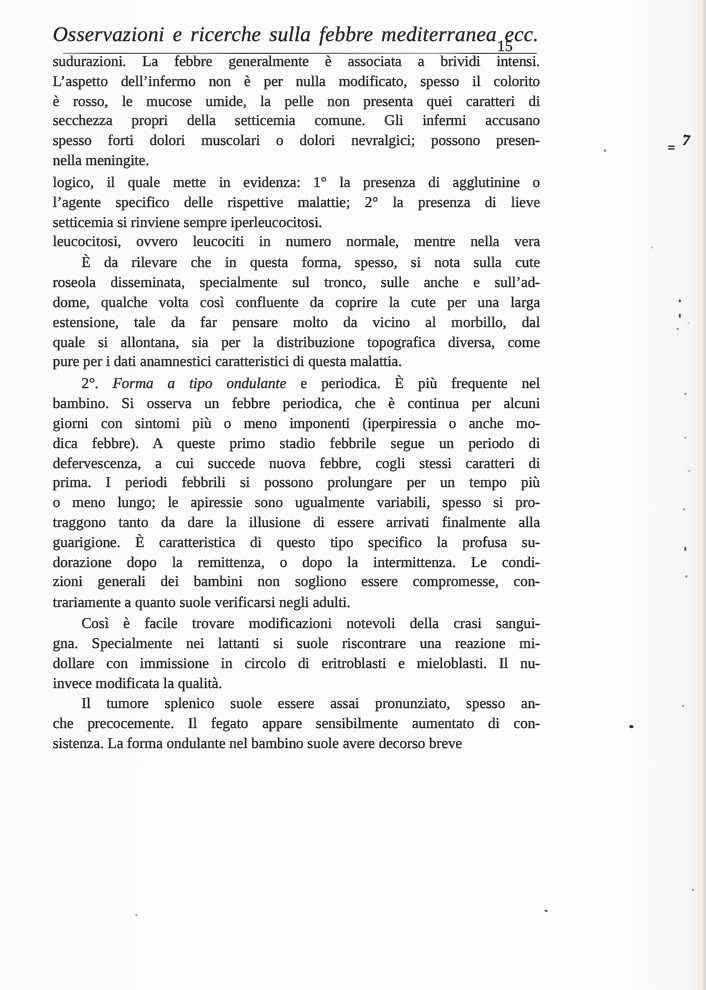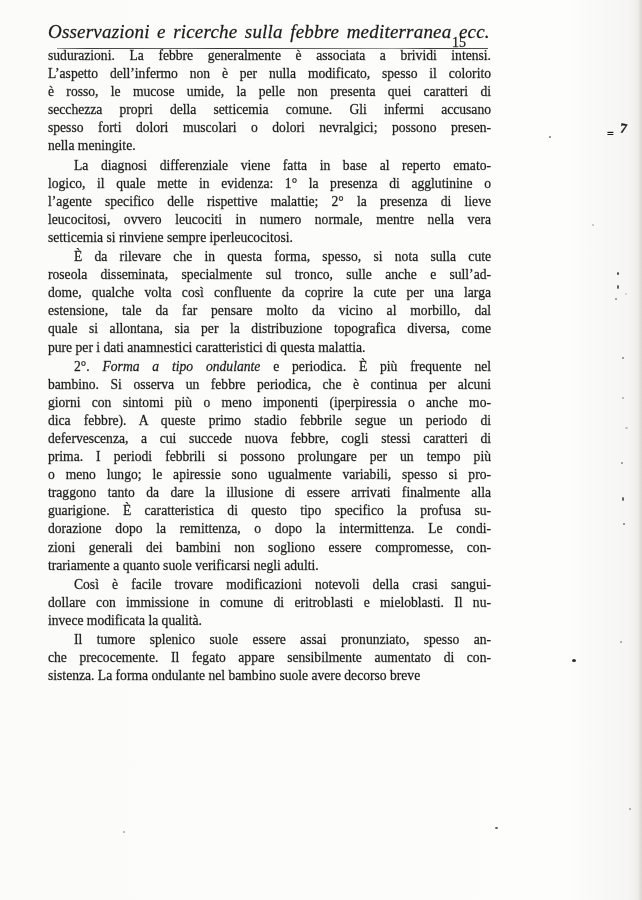--- a/index.html
+++ b/index.html
@@ -81,25 +81,24 @@
   <main class="text-block">
       <div class="paragraph">
         <div class="line">sudurazioni. La febbre generalmente è associata a brividi intensi.</div>
         <div class="line">L’aspetto dell’infermo non è per nulla modificato, spesso il colorito</div>
         <div class="line">è rosso, le mucose umide, la pelle non presenta quei caratteri di</div>
         <div class="line">secchezza propri della setticemia comune. Gli infermi accusano</div>
         <div class="line">spesso forti dolori muscolari o dolori nevralgici; possono presen-</div>
         <div class="line last">nella meningite.</div>
       </div>
       <div class="paragraph">
-        <div class="line indent">La diagnosi differenziale viene fatta in base al reperto emato-</div>
         <div class="line">logico, il quale mette in evidenza: 1° la presenza di agglutinine o</div>
         <div class="line">l’agente specifico delle rispettive malattie; 2° la presenza di lieve</div>
+        <div class="line last">setticemia si rinviene sempre iperleucocitosi.</div>
         <div class="line">leucocitosi, ovvero leucociti in numero normale, mentre nella vera</div>
-        <div class="line last">setticemia si rinviene sempre iperleucocitosi.</div>
       </div>
       <div class="paragraph">
         <div class="line indent">È da rilevare che in questa forma, spesso, si nota sulla cute</div>
         <div class="line">roseola disseminata, specialmente sul tronco, sulle anche e sull’ad-</div>
         <div class="line">dome, qualche volta così confluente da coprire la cute per una larga</div>
         <div class="line">estensione, tale da far pensare molto da vicino al morbillo, dal</div>
         <div class="line">quale si allontana, sia per la distribuzione topografica diversa, come</div>
         <div class="line last">pure per i dati anamnestici caratteristici di questa malattia.</div>
       </div>
       <div class="paragraph">
@@ -111,21 +110,22 @@
         <div class="line">prima. I periodi febbrili si possono prolungare per un tempo più</div>
         <div class="line">o meno lungo; le apiressie sono ugualmente variabili, spesso si pro-</div>
         <div class="line">traggono tanto da dare la illusione di essere arrivati finalmente alla</div>
         <div class="line">guarigione. È caratteristica di questo tipo specifico la profusa su-</div>
         <div class="line">dorazione dopo la remittenza, o dopo la intermittenza. Le condi-</div>
         <div class="line">zioni generali dei bambini non sogliono essere compromesse, con-</div>
         <div class="line last">trariamente a quanto suole verificarsi negli adulti.</div>
       </div>
       <div class="paragraph">
         <div class="line indent">Così è facile trovare modificazioni notevoli della crasi sangui-</div>
-        <div class="line">dollare con immissione in comune di eritroblasti e mieloblasti. Il nu-</div>
+        <div class="line">gna. Specialmente nei lattanti si suole riscontrare una reazione mi-</div>
+        <div class="line">dollare con immissione in circolo di eritroblasti e mieloblasti. Il nu-</div>
         <div class="line last">invece modificata la qualità.</div>
       </div>
       <div class="paragraph">
         <div class="line indent">Il tumore splenico suole essere assai pronunziato, spesso an-</div>
         <div class="line">che precocemente. Il fegato appare sensibilmente aumentato di con-</div>
         <div class="line last">sistenza. La forma ondulante nel bambino suole avere decorso breve</div>
       </div>
     </main>
 
   <div>

